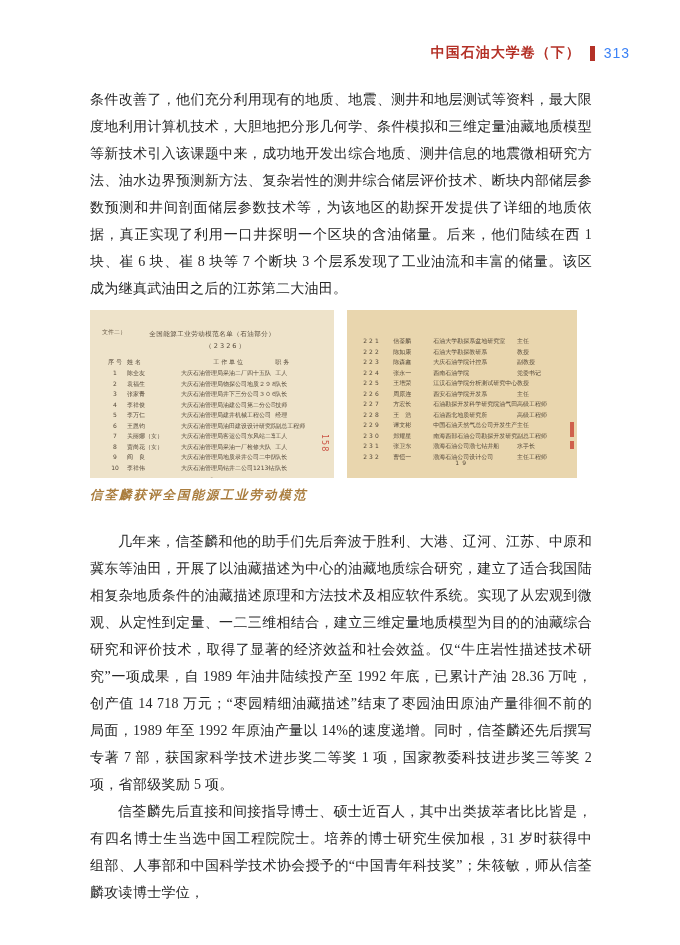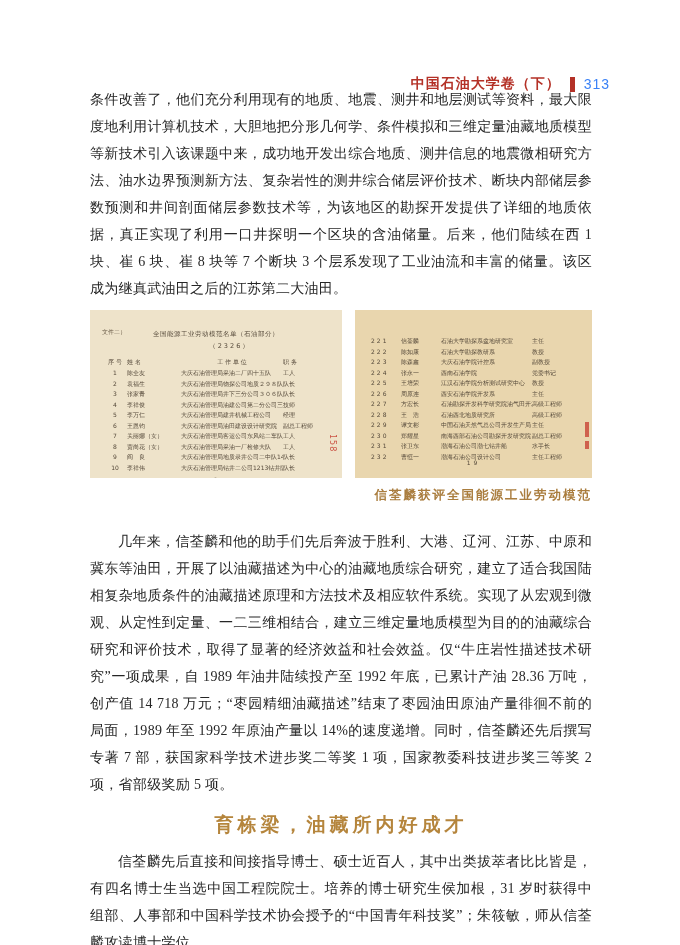--- a/index.html
+++ b/index.html
@@ -14,24 +14,23 @@
     position:relative;
     width:680px;height:945px;
     margin:0 auto;
     background:#ffffff;
     font-family:"Liberation Serif","DejaVu Serif",serif;
     color:var(--ink);
     overflow:hidden;
   }
   
   .header{
-    position:absolute;top:44px;right:70px;
+    position:absolute;top:44px;right:50px;
     display:flex;align-items:center;gap:9px;
     font-size:14px;
-    margin-top:31px;
   }
   .h-title{color:var(--accent);font-weight:bold;letter-spacing:1px;}
   .h-bar{width:5px;height:15px;background:var(--accent);display:inline-block;}
   .h-num{color:#3b82f6;font-family:"Liberation Sans",sans-serif;letter-spacing:1px;}
 
   
   .content{
     position:absolute;left:90px;top:86px;width:502px;
   }
   .content p{
@@ -39,21 +38,21 @@
     font-size:14px;
     line-height:27px;
     text-align:justify;
     text-indent:2em;
     letter-spacing:0.3px;
   }
   .content p.no-indent{text-indent:0;}
   .content p.mt{margin-top:24px;}
 
   
-  figure{margin:8px 0 0 0;padding:0;}
+  figure{margin:8px 15px 0 0;padding:0;}
   .scans{display:flex;gap:13px;}
   .scan{
     position:relative;height:168px;overflow:hidden;
     font-family:"DejaVu Sans",sans-serif;
     color:#55493a;
   }
   .scan-left{width:252px;background:#eee3ca;}
   .scan-right{width:237px;background:#e9d6ae;}
   .annotation{position:absolute;left:12px;top:18px;font-size:6px;color:#6a5c48;}
   .s-title{margin-top:20px;text-align:center;font-size:6.5px;letter-spacing:0.5px;}
@@ -76,25 +75,26 @@
   .scan-right .c-num{width:30px;letter-spacing:2px;text-align:left;}
   .scan-right .c-name{width:40px;}
   .scan-right .c-title{width:52px;}
   .scan-right .s-page{position:absolute;bottom:12px;left:0;right:0;letter-spacing:3px;}
   .stamp-mark{position:absolute;background:#c5392c;opacity:0.75;}
   .stamp-mark.m1{right:3px;top:112px;width:4px;height:15px;}
   .stamp-mark.m2{right:3px;top:131px;width:4px;height:8px;}
 
   figcaption{
     margin-top:9px;
-    text-align:right;
+    text-align:left;
     font-size:12.5px;
     letter-spacing:2px;
     color:var(--gold);
     font-weight:bold;
+    font-style:italic;
   }
 
   
   .section-heading{
     margin:14px 0 10px 0;
     text-align:center;
     font-size:19px;
     font-weight:bold;
     letter-spacing:4px;
     color:var(--heading-gold);
@@ -273,18 +273,17 @@
           <div class="stamp-mark m1"></div>
           <div class="stamp-mark m2"></div>
         </div>
 
       </div>
       <figcaption>信荃麟获评全国能源工业劳动模范</figcaption>
     </figure>
 
     <p class="mt">几年来，信荃麟和他的助手们先后奔波于胜利、大港、辽河、江苏、中原和冀东等油田，开展了以油藏描述为中心的油藏地质综合研究，建立了适合我国陆相复杂地质条件的油藏描述原理和方法技术及相应软件系统。实现了从宏观到微观、从定性到定量、一二三维相结合，建立三维定量地质模型为目的的油藏综合研究和评价技术，取得了显著的经济效益和社会效益。仅“牛庄岩性描述技术研究”一项成果，自 1989 年油井陆续投产至 1992 年底，已累计产油 28.36 万吨，创产值 14 718 万元；“枣园精细油藏描述”结束了枣园油田原油产量徘徊不前的局面，1989 年至 1992 年原油产量以 14%的速度递增。同时，信荃麟还先后撰写专著 7 部，获国家科学技术进步奖二等奖 1 项，国家教委科技进步奖三等奖 2 项，省部级奖励 5 项。</p>
 
-    <h2 class="section-heading">育栋梁，油藏所内好成才</h2>
 
     <p>信荃麟先后直接和间接指导博士、硕士近百人，其中出类拔萃者比比皆是，有四名博士生当选中国工程院院士。培养的博士研究生侯加根，31 岁时获得中组部、人事部和中国科学技术协会授予的“中国青年科技奖”；朱筱敏，师从信荃麟攻读博士学位，</p>
 
   </div>
 </div>
 
 </body></html>

